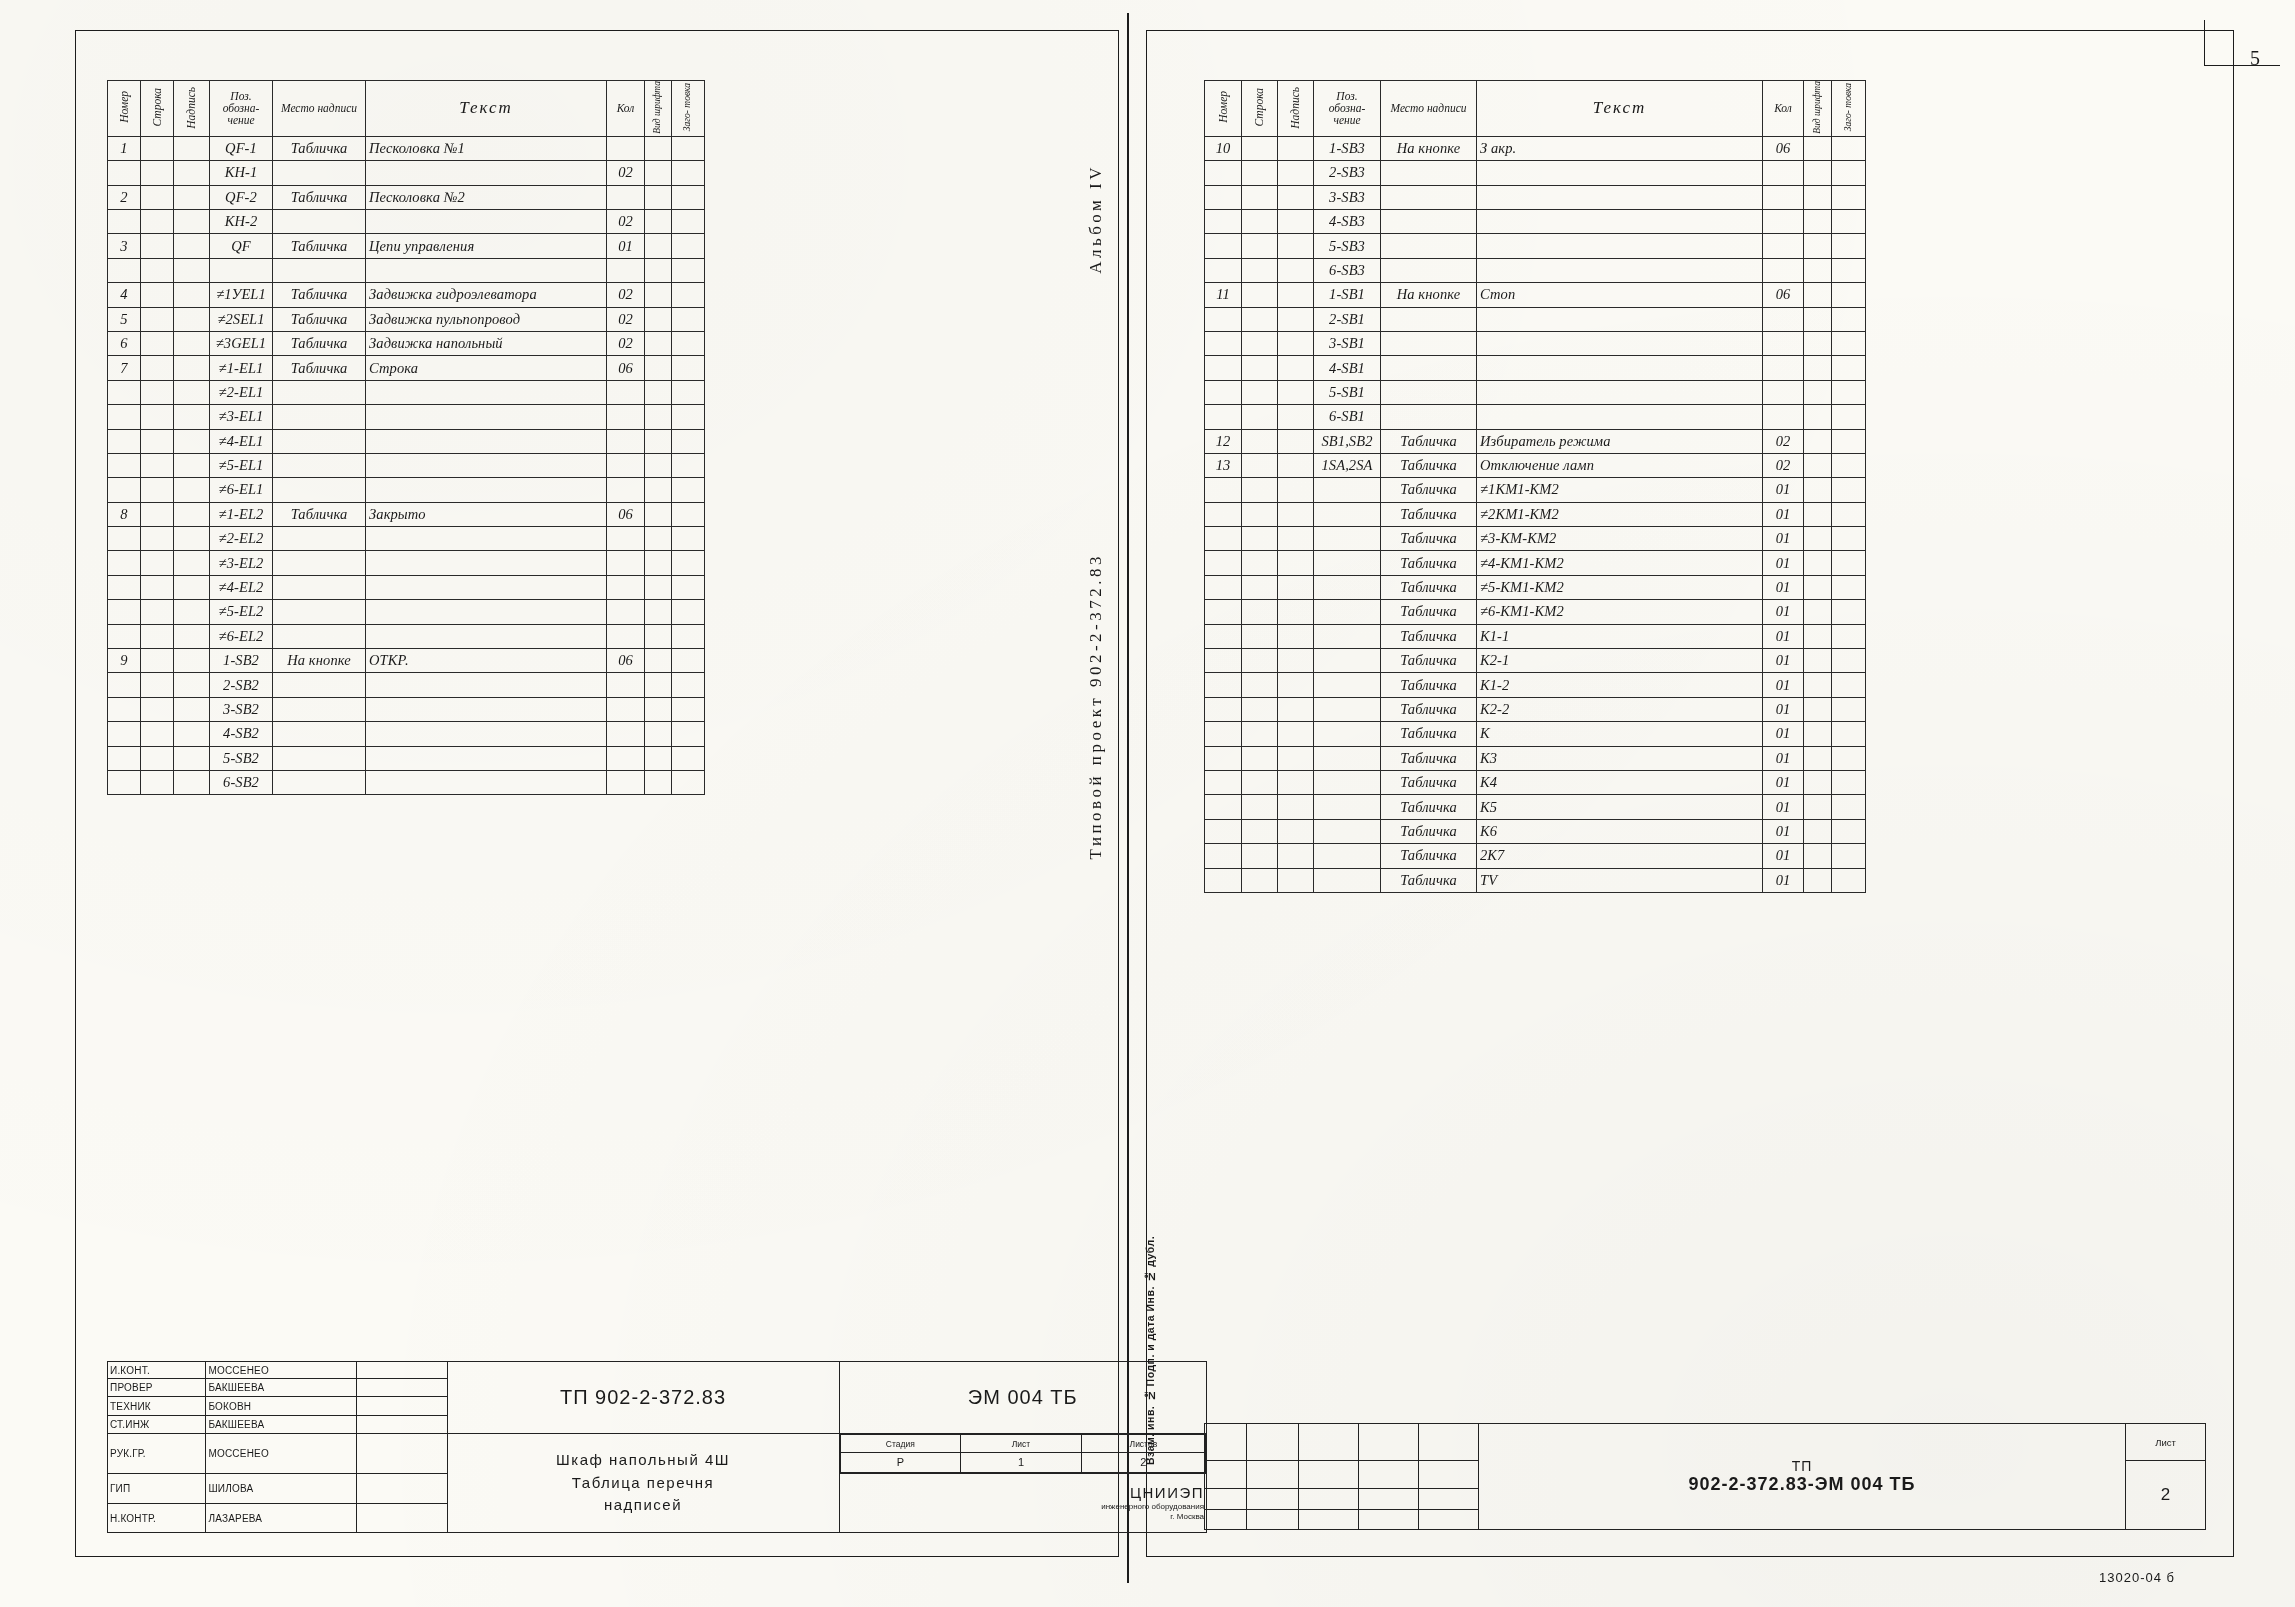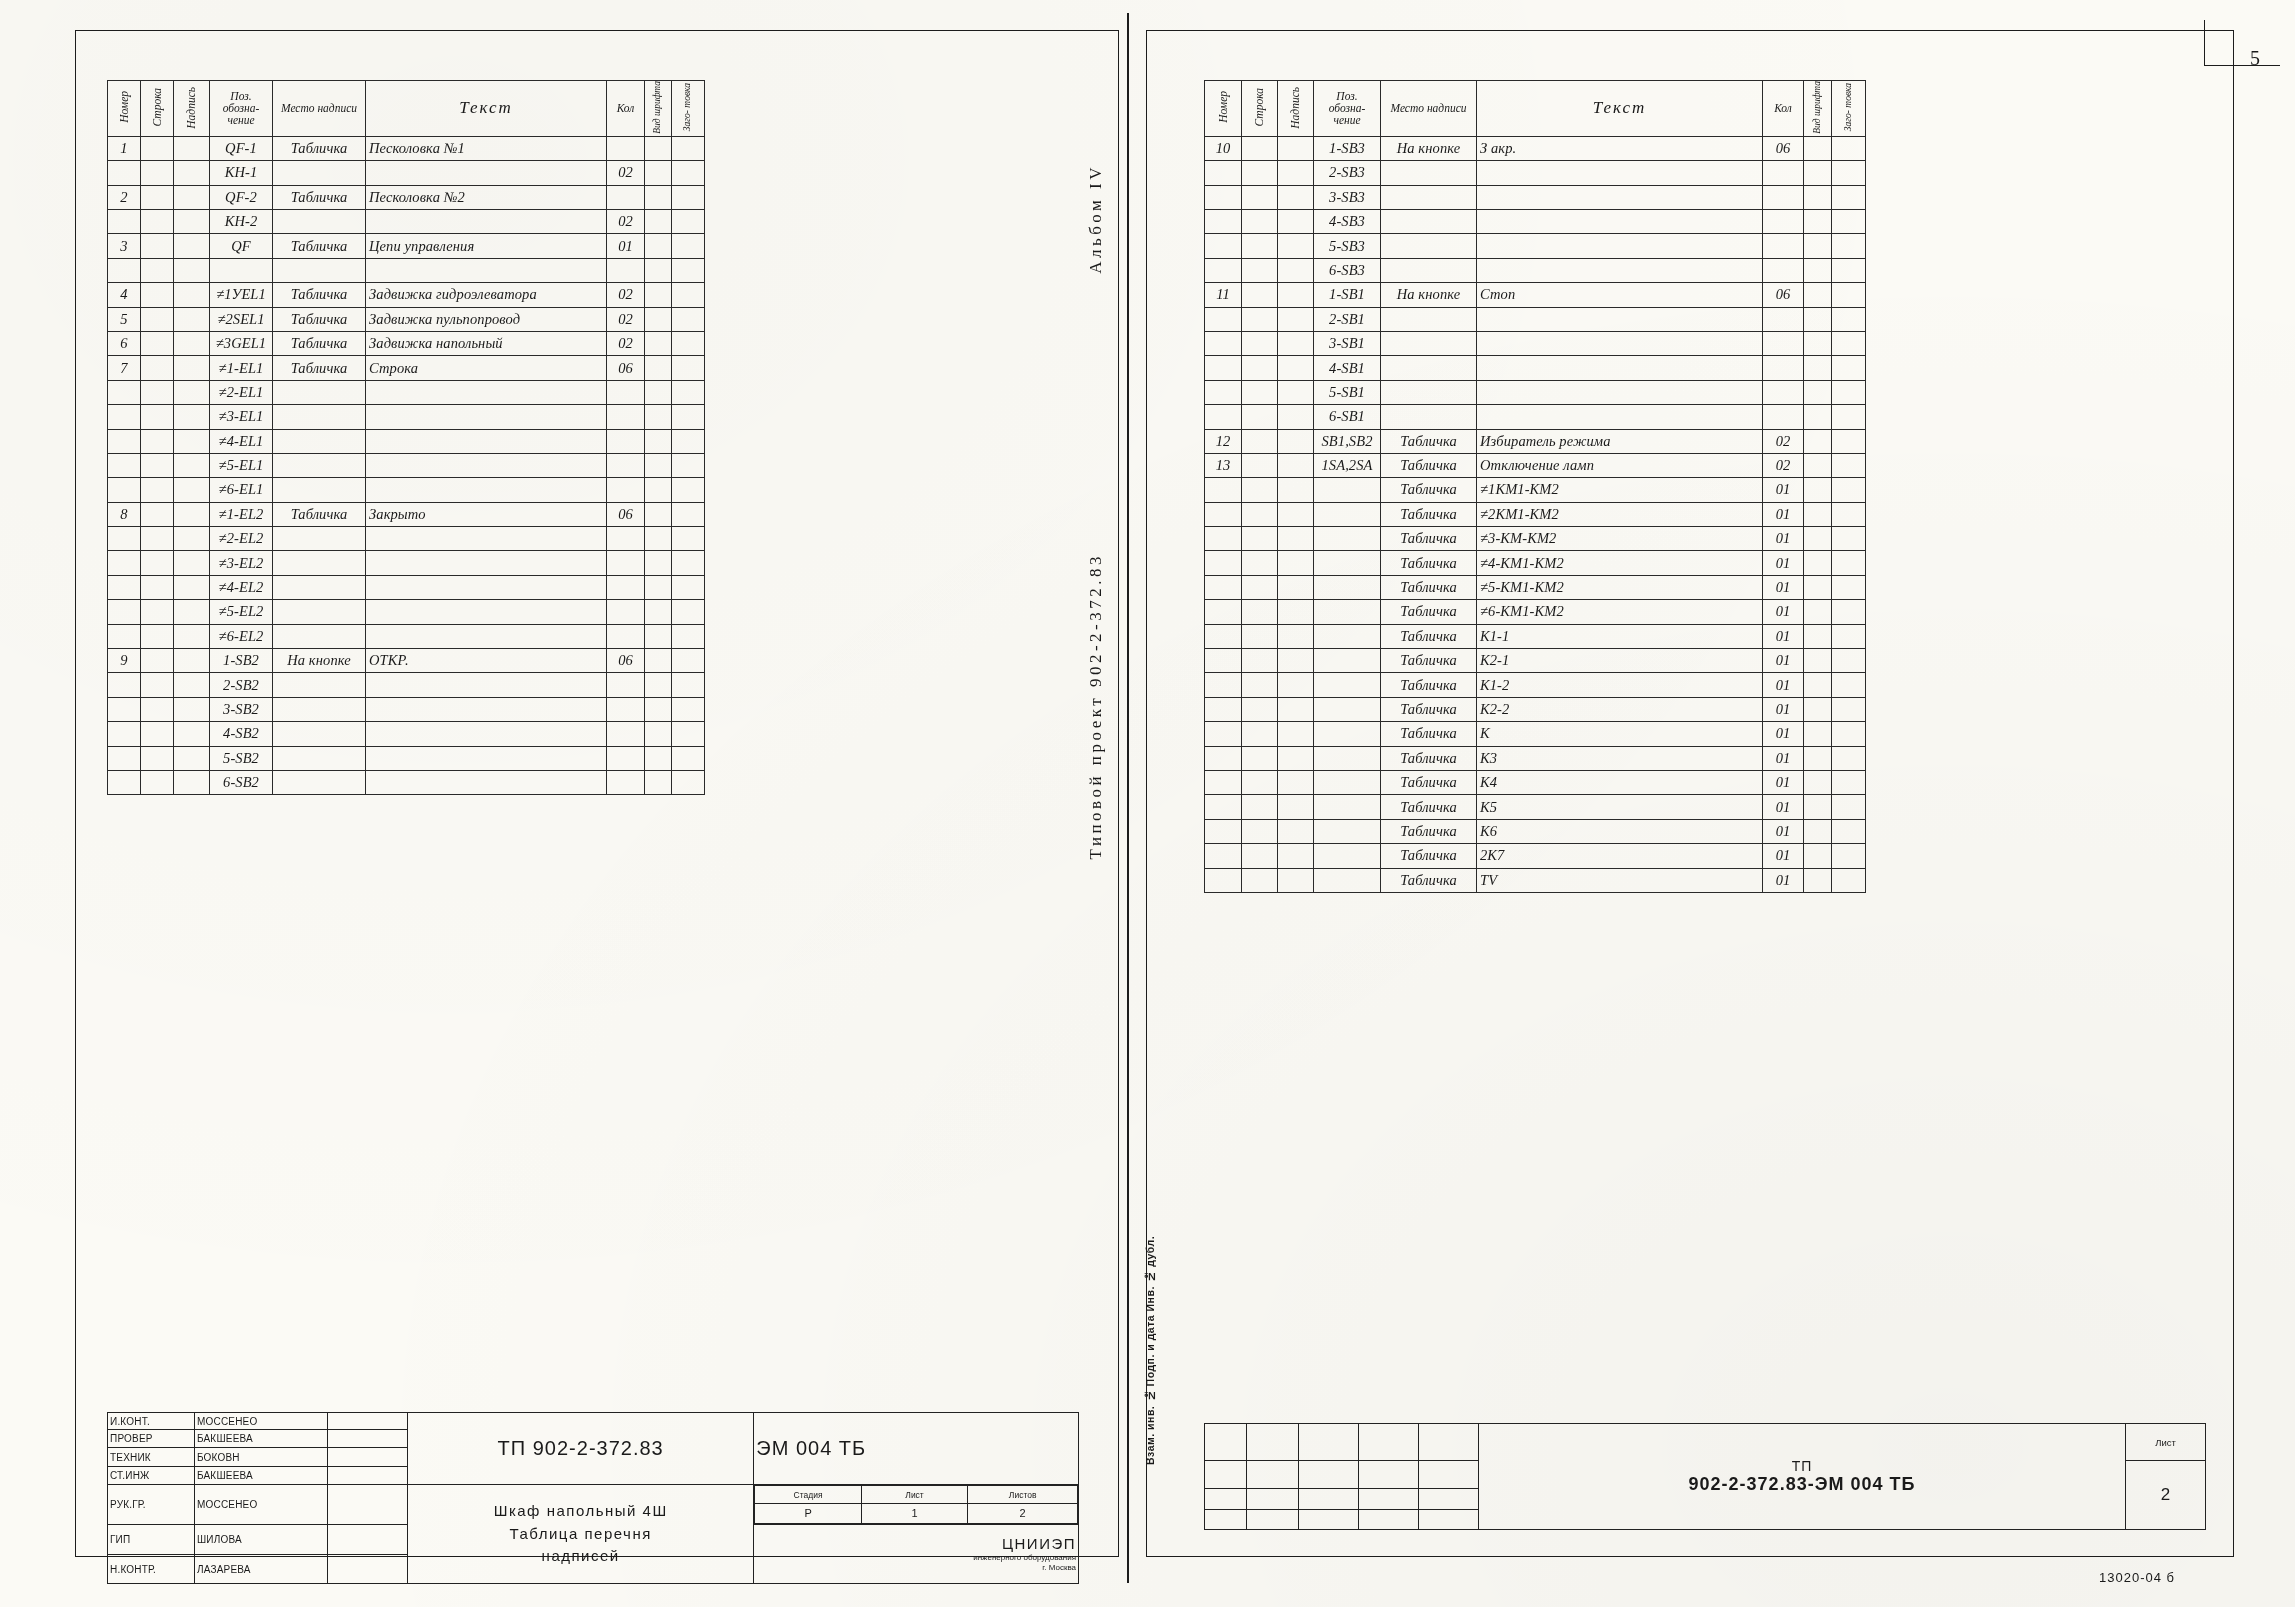--- a/index.html
+++ b/index.html
@@ -58,21 +58,21 @@
   .sideLabel{
     position:absolute;writing-mode:vertical-rl;transform:rotate(180deg);
     font-family:"Liberation Serif",serif;letter-spacing:3.5px;font-size:17px;
   }
   .sideLabel2{
     position:absolute;writing-mode:vertical-rl;transform:rotate(180deg);
     font-family:"Liberation Sans",sans-serif;letter-spacing:0.5px;font-size:10.5px;font-weight:700;
   }
 
   
-  .stampL{position:absolute;left:107px;top:1412px;width:972px;height:172px;}
+  .stampL{position:absolute;left:107px;top:1361px;width:1100px;height:172px;}
   .stampL table{border-collapse:collapse;width:100%;height:100%;font-size:10.5px;}
   .stampL td{border:1px solid #222;padding:0.5px 2px;font-family:"Liberation Sans",sans-serif;}
   .smallcap{font-size:10px;letter-spacing:0.2px;text-transform:uppercase;}
   .bigcode{font-family:"Liberation Sans",sans-serif;font-size:20px;letter-spacing:1px;font-weight:400;}
   .titleTxt{font-family:"Liberation Sans",sans-serif;font-size:15px;letter-spacing:1.5px;text-align:center;line-height:1.5;}
 
   .stampR{position:absolute;left:1204px;top:1423px;width:1002px;height:107px;}
   .stampR table{border-collapse:collapse;width:100%;height:100%;font-size:11px;}
   .stampR td{border:1px solid #222;padding:1px 2px;font-family:"Liberation Sans",sans-serif;}
 
@@ -409,21 +409,21 @@
   </table>
 
   <div class="stampL">
     <table>
       <tbody>
           <tr>
         <td style="width:55px;height:15px;" class="smallcap">И.конт.</td>
         <td style="width:87px;" class="smallcap">Моссенео</td>
         <td style="width:50px;"></td>
         <td rowspan="4" style="width:234px;text-align:center;vertical-align:middle;" class="bigcode">ТП 902-2-372.83</td>
-        <td rowspan="4" style="width:219px;text-align:left;vertical-align:middle;" class="bigcode">ЭМ 004 ТБ</td>
+        <td rowspan="4" style="width:219px;text-align:center;vertical-align:middle;" class="bigcode">ЭМ 004 ТБ</td>
       </tr>
       <tr>
         <td class="smallcap">Провер</td>
         <td class="smallcap">Бакшеева</td>
         <td></td>
       </tr>
       <tr>
         <td class="smallcap">Техник</td>
         <td class="smallcap">Боковн</td>
         <td></td>

